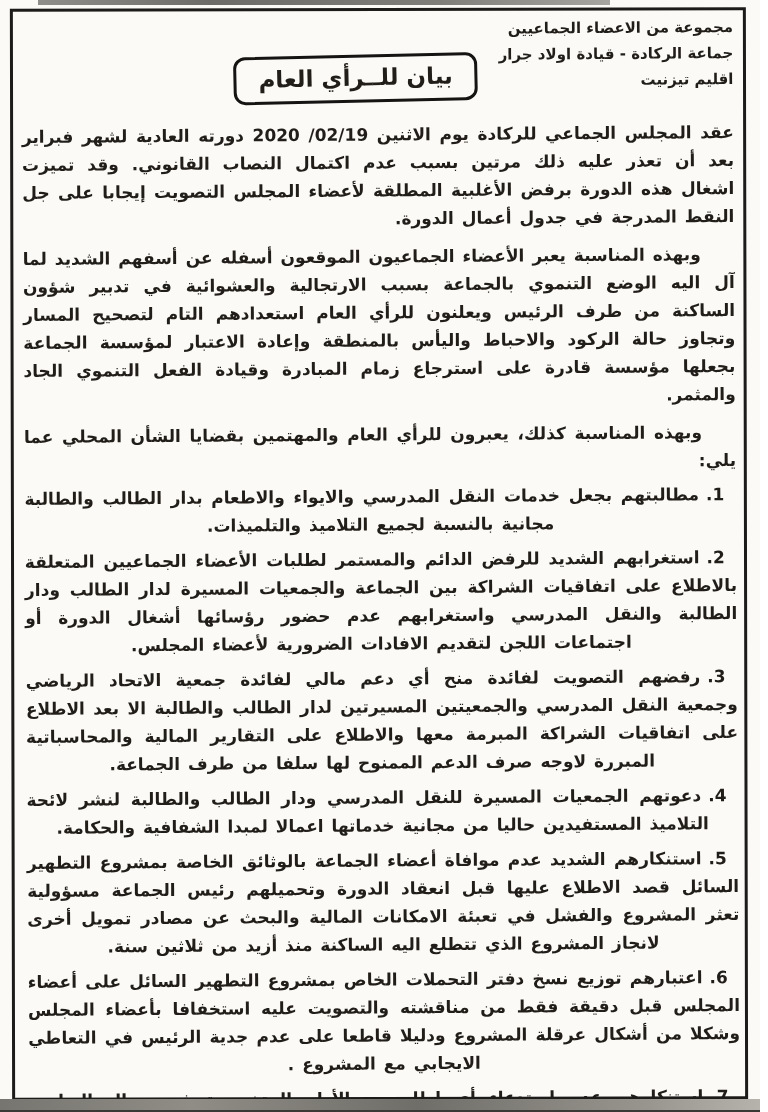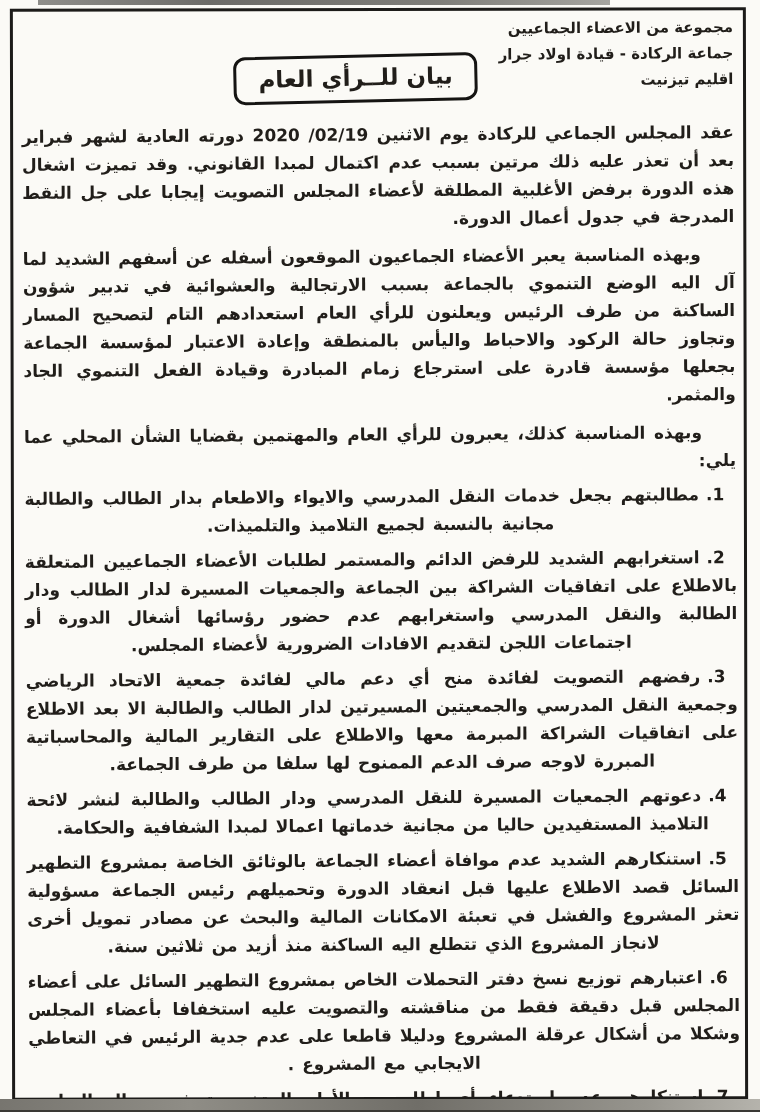--- a/index.html
+++ b/index.html
@@ -91,21 +91,21 @@
       <div class="sender">
         <div>مجموعة من الاعضاء الجماعيين</div>
         <div>جماعة الركادة - قيادة اولاد جرار</div>
         <div>اقليم تيزنيت</div>
       </div>
       <div class="title-box">
         <span>بيان للــرأي العام</span>
       </div>
     </div>
 
-    <p class="para"><span>عقد المجلس الجماعي للركادة يوم الاثنين </span><span class="date" dir="ltr">2020 /02/19</span><span> دورته العادية لشهر فبراير بعد أن تعذر عليه ذلك مرتين بسبب عدم اكتمال لمبدا القانوني. وقد تميزت اشغال هذه الدورة برفض الأغلبية المطلقة لأعضاء المجلس التصويت إيجابا على جل النقط المدرجة في جدول أعمال الدورة.</span></p>
+    <p class="para"><span>عقد المجلس الجماعي للركادة يوم الاثنين </span><span class="date" dir="ltr">2020 /02/19</span><span> دورته العادية لشهر فبراير بعد أن تعذر عليه ذلك مرتين بسبب عدم اكتمال النصاب القانوني. وقد تميزت اشغال هذه الدورة برفض الأغلبية المطلقة لأعضاء المجلس التصويت إيجابا على جل النقط المدرجة في جدول أعمال الدورة.</span></p>
 
     <p class="para indent">وبهذه المناسبة يعبر الأعضاء الجماعيون الموقعون أسفله عن أسفهم الشديد لما آل اليه الوضع التنموي بالجماعة بسبب الارتجالية والعشوائية في تدبير شؤون الساكنة من طرف الرئيس ويعلنون للرأي العام استعدادهم التام لتصحيح المسار وتجاوز حالة الركود والاحباط واليأس بالمنطقة وإعادة الاعتبار لمؤسسة الجماعة بجعلها مؤسسة قادرة على استرجاع زمام المبادرة وقيادة الفعل التنموي الجاد والمثمر.</p>
 
     <p class="para indent p3">وبهذه المناسبة كذلك، يعبرون للرأي العام والمهتمين بقضايا الشأن المحلي عما يلي:</p>
 
     <div class="items">
       <div class="item"><span class="num">1.</span><span class="txt">مطالبتهم بجعل خدمات النقل المدرسي والايواء والاطعام بدار الطالب والطالبة مجانية بالنسبة لجميع التلاميذ والتلميذات.</span></div>
       <div class="item"><span class="num">2.</span><span class="txt">استغرابهم الشديد للرفض الدائم والمستمر لطلبات الأعضاء الجماعيين المتعلقة بالاطلاع على اتفاقيات الشراكة بين الجماعة والجمعيات المسيرة لدار الطالب ودار الطالبة والنقل المدرسي واستغرابهم عدم حضور رؤسائها أشغال الدورة أو اجتماعات اللجن لتقديم الافادات الضرورية لأعضاء المجلس.</span></div>
       <div class="item"><span class="num">3.</span><span class="txt">رفضهم التصويت لفائدة منح أي دعم مالي لفائدة جمعية الاتحاد الرياضي وجمعية النقل المدرسي والجمعيتين المسيرتين لدار الطالب والطالبة الا بعد الاطلاع على اتفاقيات الشراكة المبرمة معها والاطلاع على التقارير المالية والمحاسباتية المبررة لاوجه صرف الدعم الممنوح لها سلفا من طرف الجماعة.</span></div>
       <div class="item"><span class="num">4.</span><span class="txt">دعوتهم الجمعيات المسيرة للنقل المدرسي ودار الطالب والطالبة لنشر لائحة التلاميذ المستفيدين حاليا من مجانية خدماتها اعمالا لمبدا الشفافية والحكامة.</span></div>

